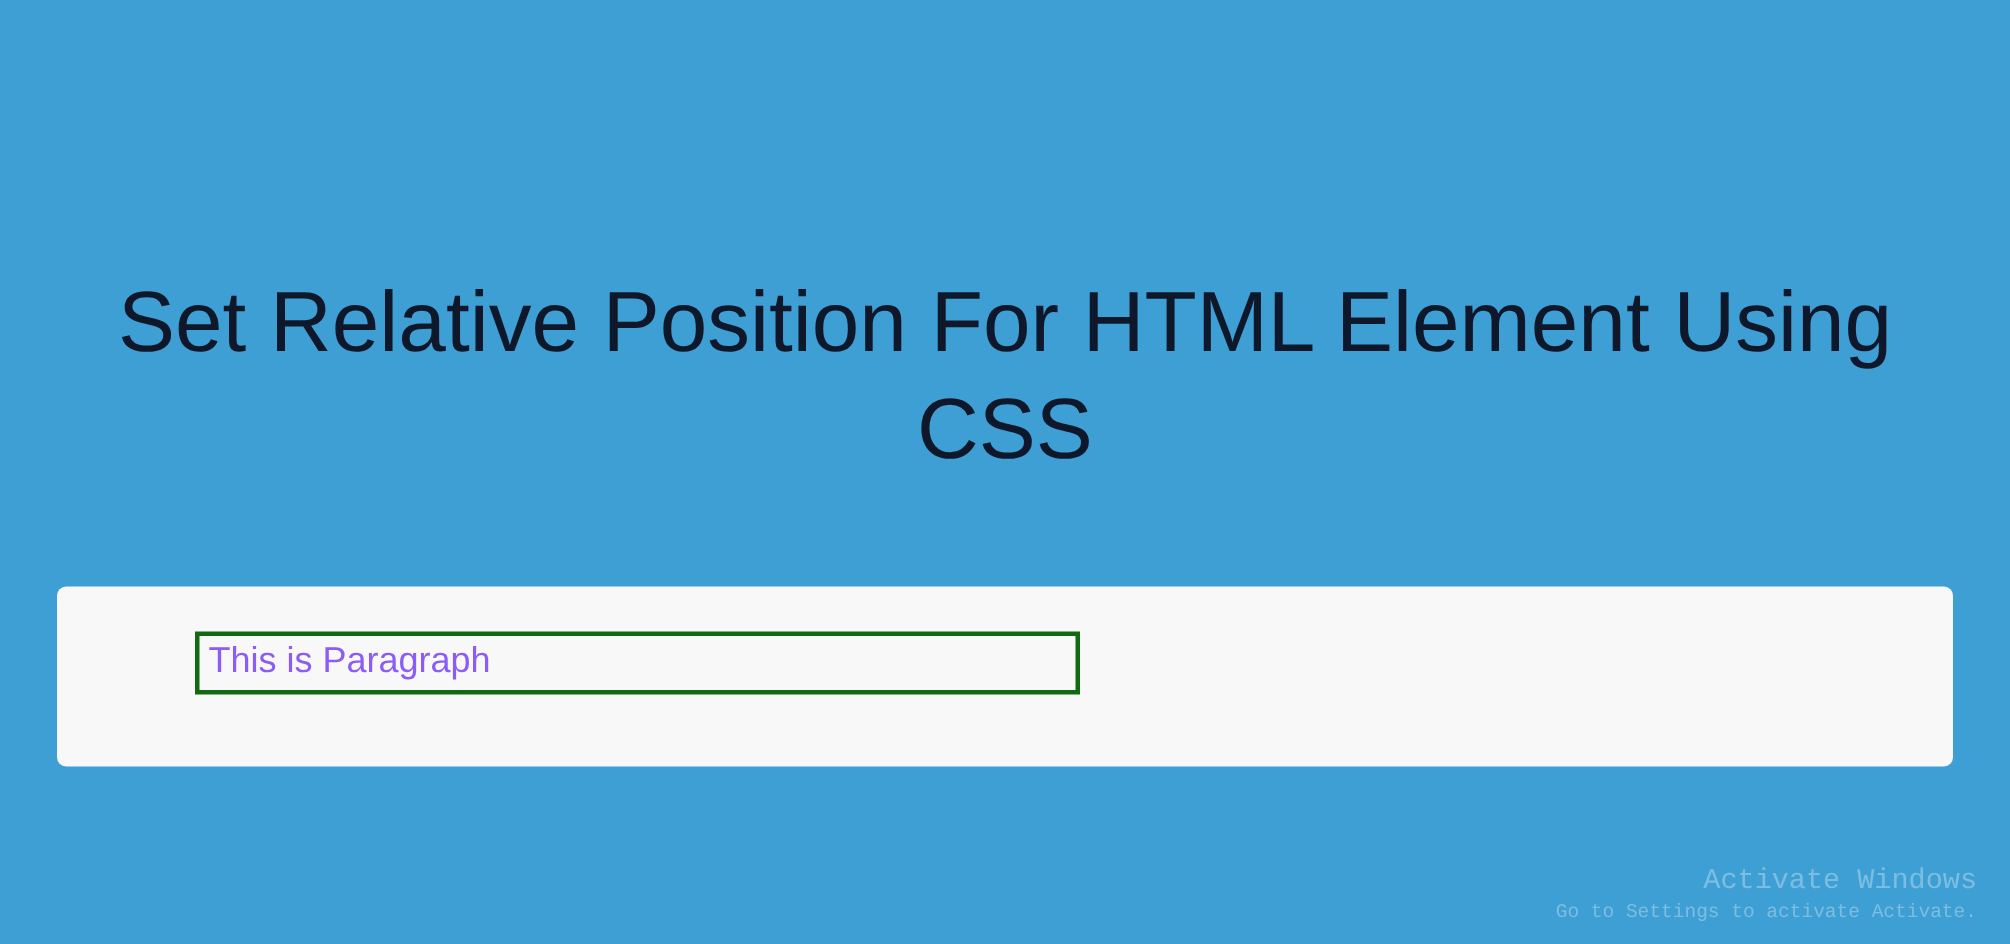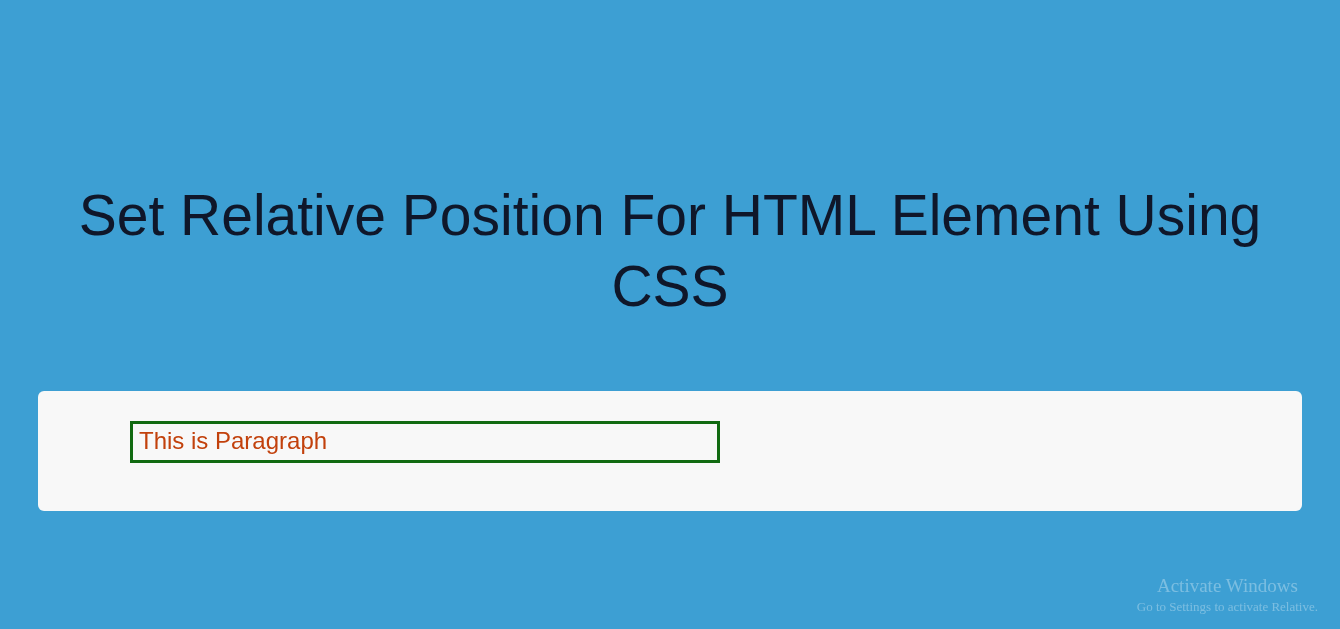--- a/index.html
+++ b/index.html
@@ -30,31 +30,31 @@
       margin: 68px 38px 0 38px;
       border-radius: 6px;
       padding: 30px 92px 48px 92px;
     }
     .paragraph-box {
       border: 3px solid #116a11;
       width: 590px;
       padding: 3px 6px 5px 6px;
     }
     .paragraph-text {
-      color: #c2410c;
+      color: #8b5cf6;
       font-size: 24px;
       font-weight: 400;
     }
     .watermark {
       position: absolute;
       bottom: 14px;
       right: 22px;
-      text-align: center;
+      text-align: right;
       color: rgba(255, 255, 255, 0.32);
-      font-family: Liberation Serif, serif;
+      font-family: Liberation Mono, monospace;
     }
     .watermark-title {
       font-size: 19px;
       font-weight: 400;
       margin-bottom: 2px;
     }
     .watermark-sub {
       font-size: 13px;
       font-weight: 400;
     }
@@ -65,14 +65,14 @@
 <h1 class="heading">Set Relative Position For HTML Element Using CSS</h1>
 
 <div class="content-card">
   <div class="paragraph-box">
     <span class="paragraph-text">This is Paragraph</span>
   </div>
 </div>
 
 <div class="watermark">
   <div class="watermark-title">Activate Windows</div>
-  <div class="watermark-sub">Go to Settings to activate Relative.</div>
+  <div class="watermark-sub">Go to Settings to activate Activate.</div>
 </div>
 
 </body></html>

